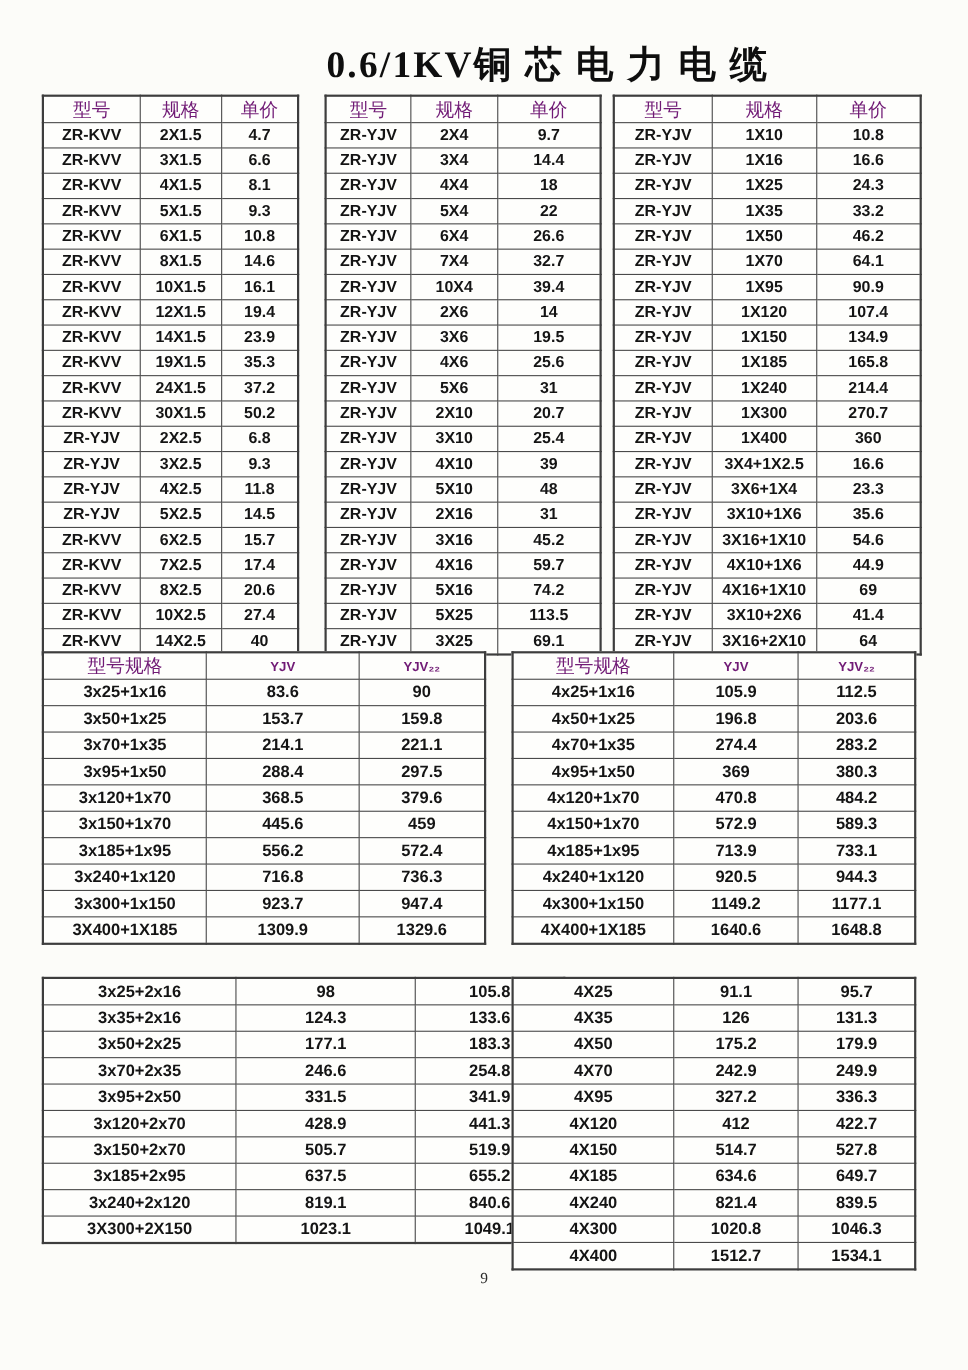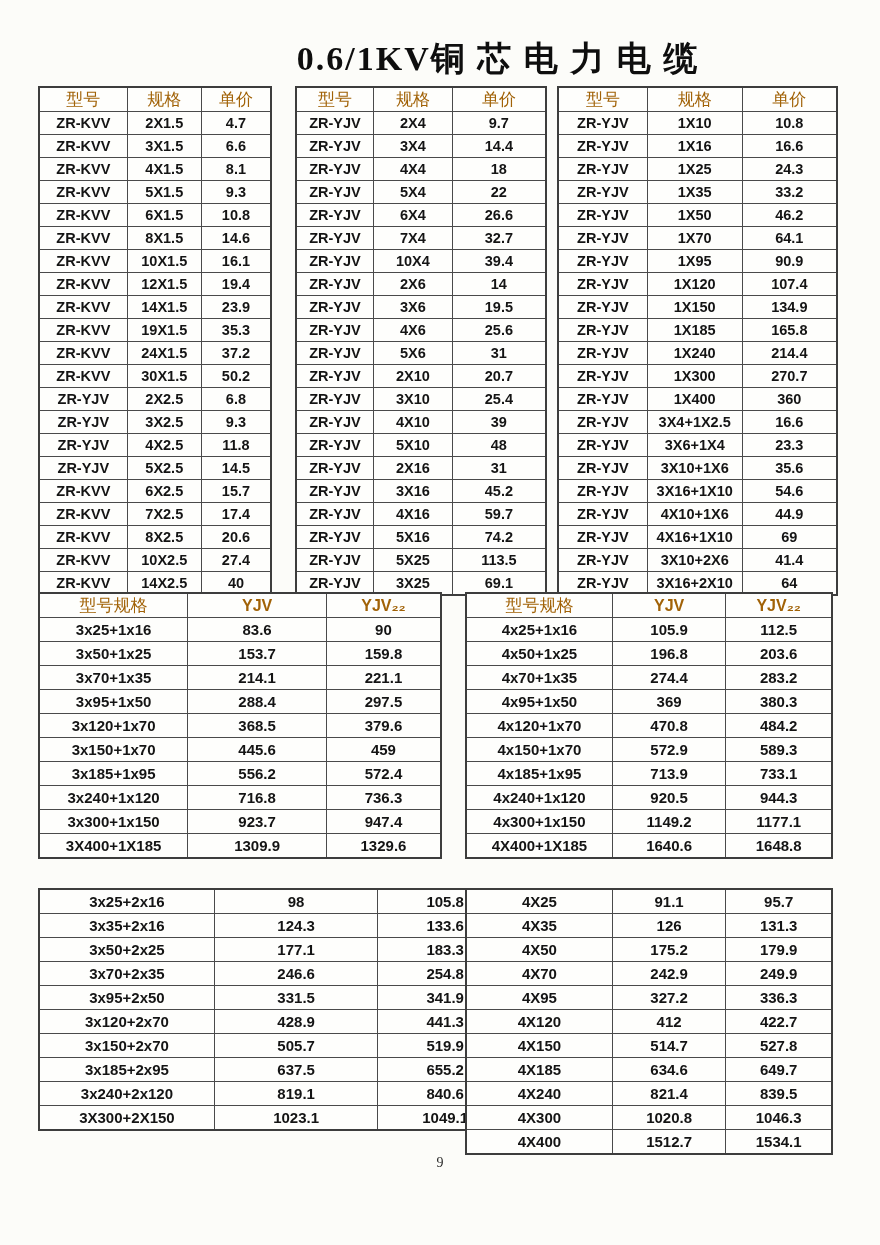--- a/index.html
+++ b/index.html
@@ -18,40 +18,40 @@
   table.tbl{
     position:absolute;border-collapse:collapse;table-layout:fixed;
     background:#fefefc;
   }
   table.tbl, table.tbl td, table.tbl th{
     border:1px solid #4a4a4a;
   }
   table.tbl{border:2px solid #3d3d3d;}
   .tbl th{
     font-family:"Liberation Serif","DejaVu Serif",serif;
-    font-weight:400;font-size:17px;color:#a16207;
+    font-weight:400;font-size:17px;color:#701a75;
     padding:0;text-align:center;white-space:nowrap;overflow:hidden;
   }
   .tbl td{
     font-family:"Liberation Sans","DejaVu Sans",sans-serif;
     font-weight:700;font-size:15px;color:#141414;
     padding:0;text-align:center;white-space:nowrap;overflow:hidden;
   }
   
   .top-tbl th{height:19px;}
   .top-tbl td{height:22px;font-size:14.5px;}
   #top1{top:86px;left:38px;width:234px;}
   #top2{top:86px;left:295px;width:252px;}
   #top3{top:86px;left:557px;width:281px;}
   
   .mid-tbl th{height:23px;}
   .mid-tbl td{height:23px;}
   .mid-tbl th.hdr-sans{
     font-family:"Liberation Sans","DejaVu Sans",sans-serif;
-    font-weight:700;font-size:16px;
+    font-weight:700;font-size:12px;
   }
   #mid1{top:592px;left:38px;width:404px;}
   #mid2{top:592px;left:465px;width:368px;}
   
   .bot-tbl td{height:23px;}
   #bot1{top:888px;left:38px;width:476px;}
   #bot2{top:888px;left:465px;width:368px;}
   .pagenum{
     position:absolute;top:1155px;left:0;width:100%;text-align:center;
     font-family:"Liberation Serif","DejaVu Serif",serif;

